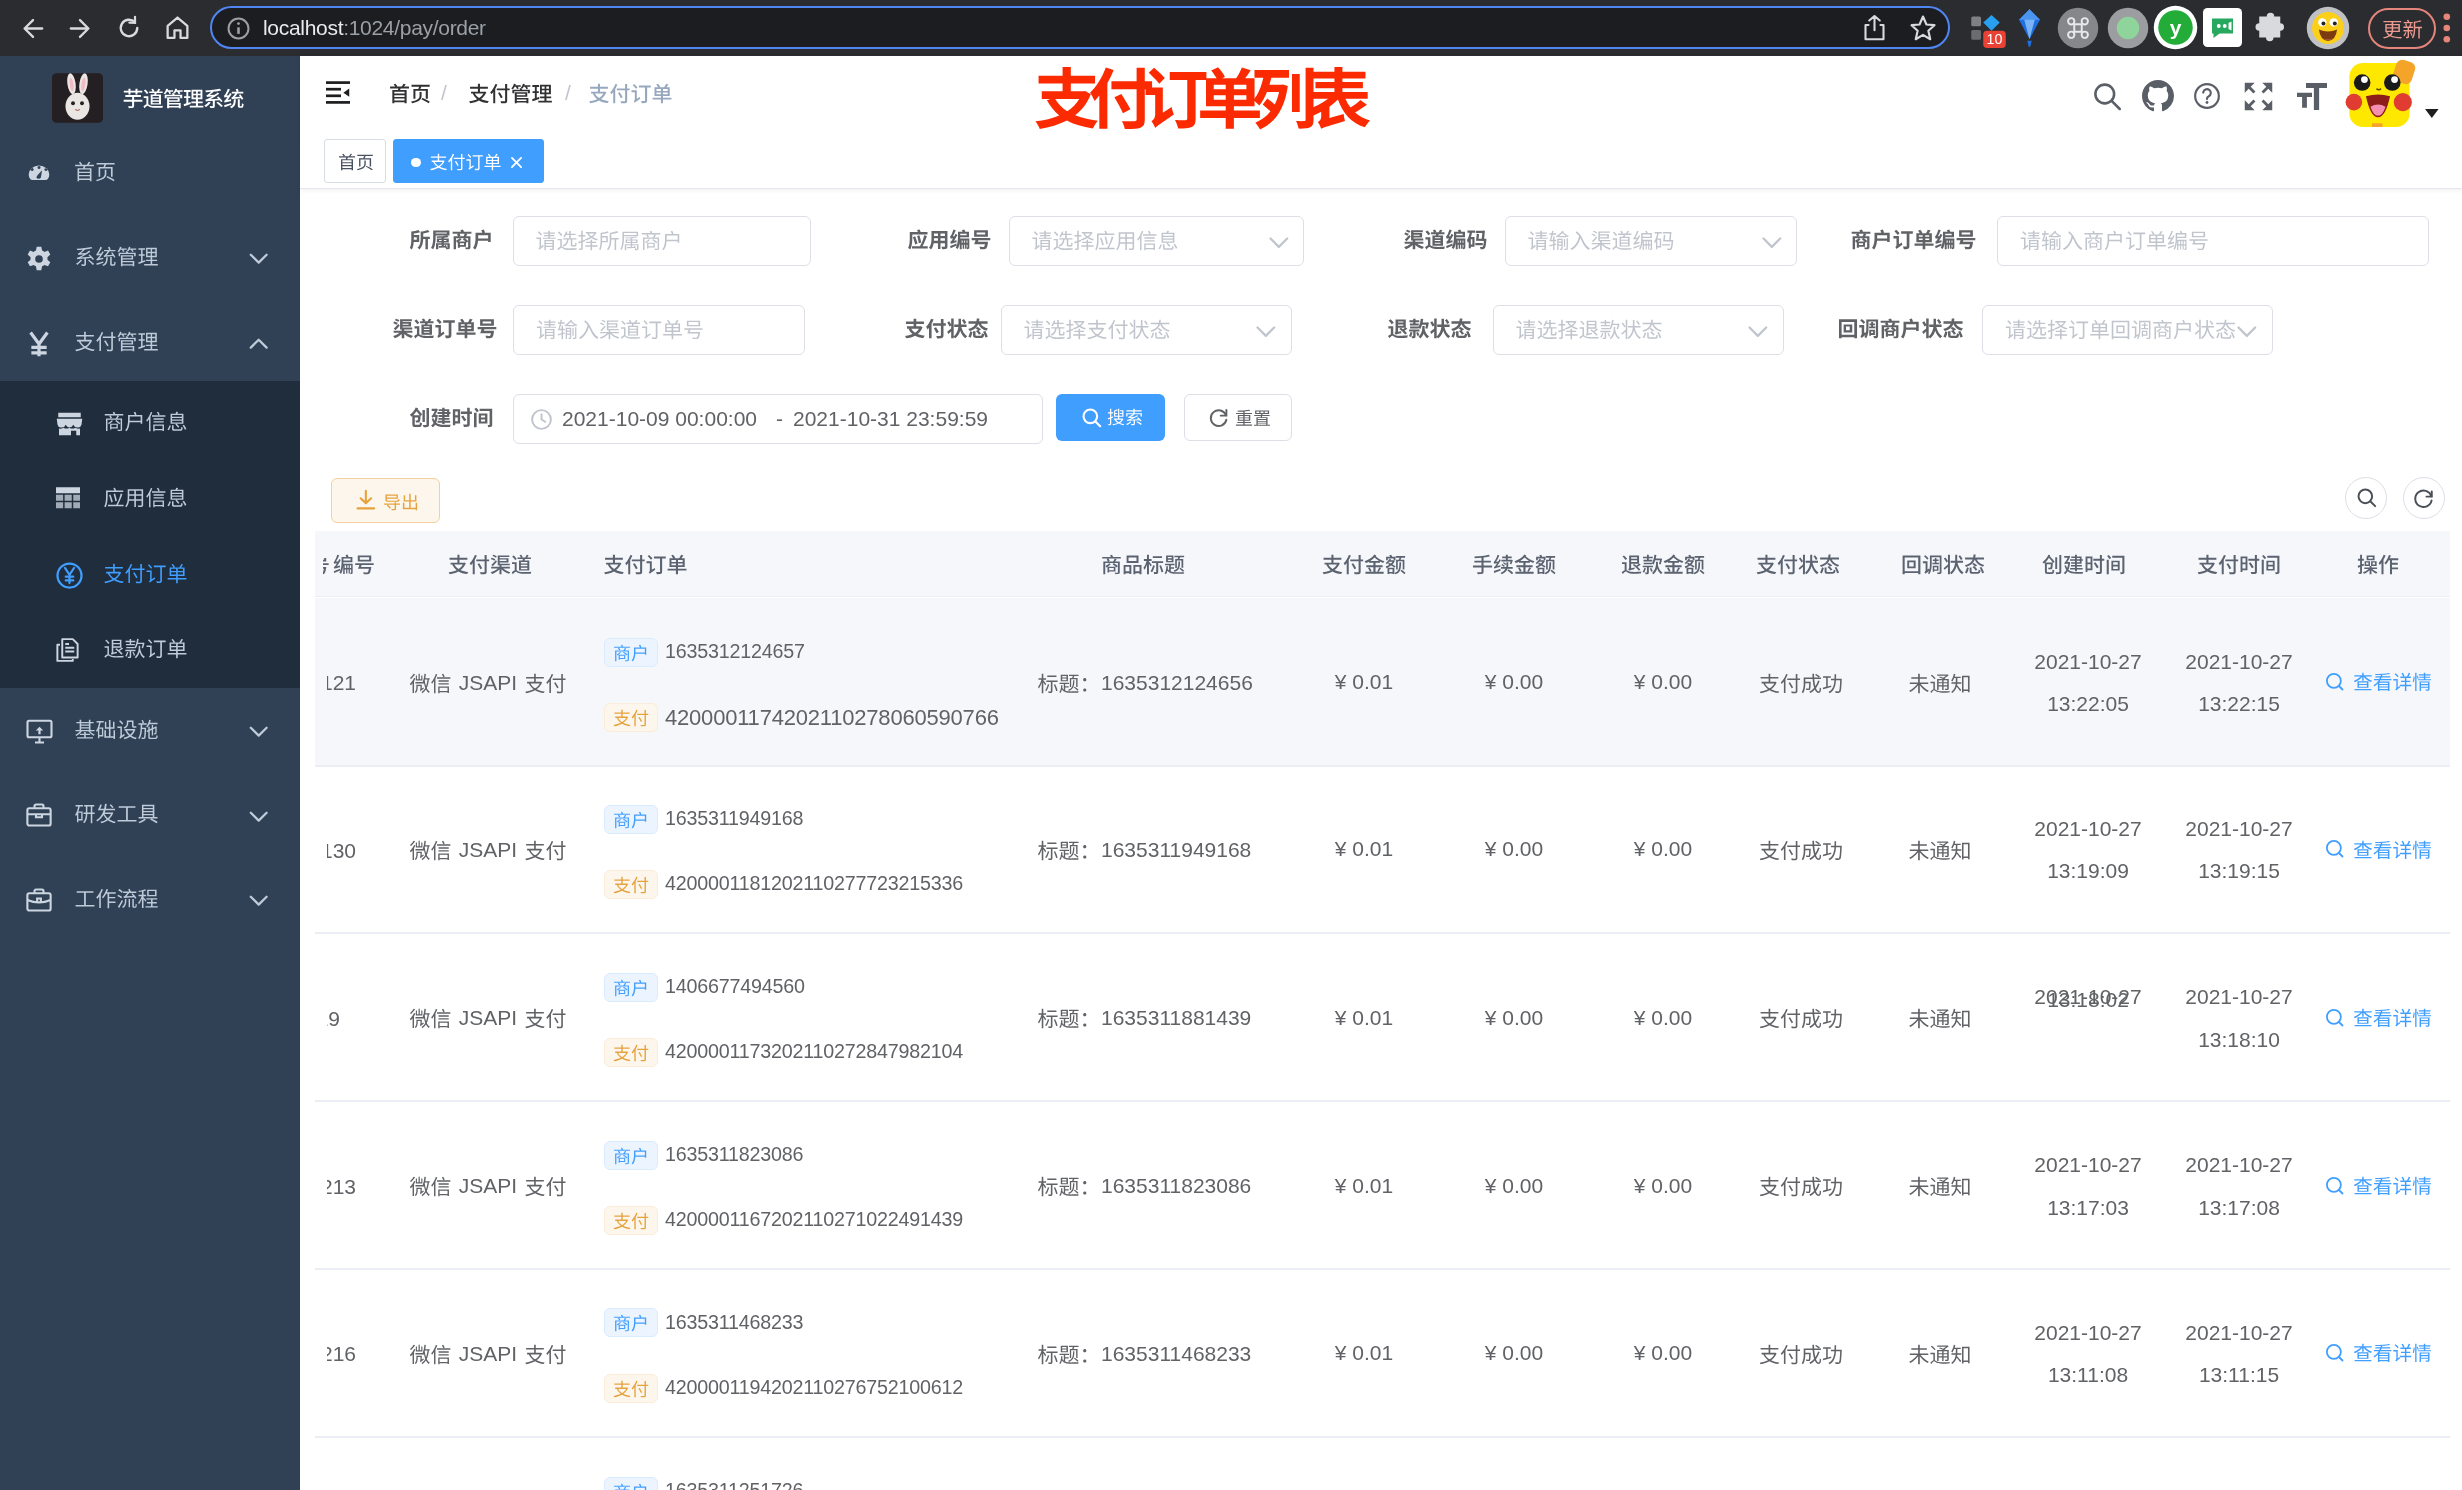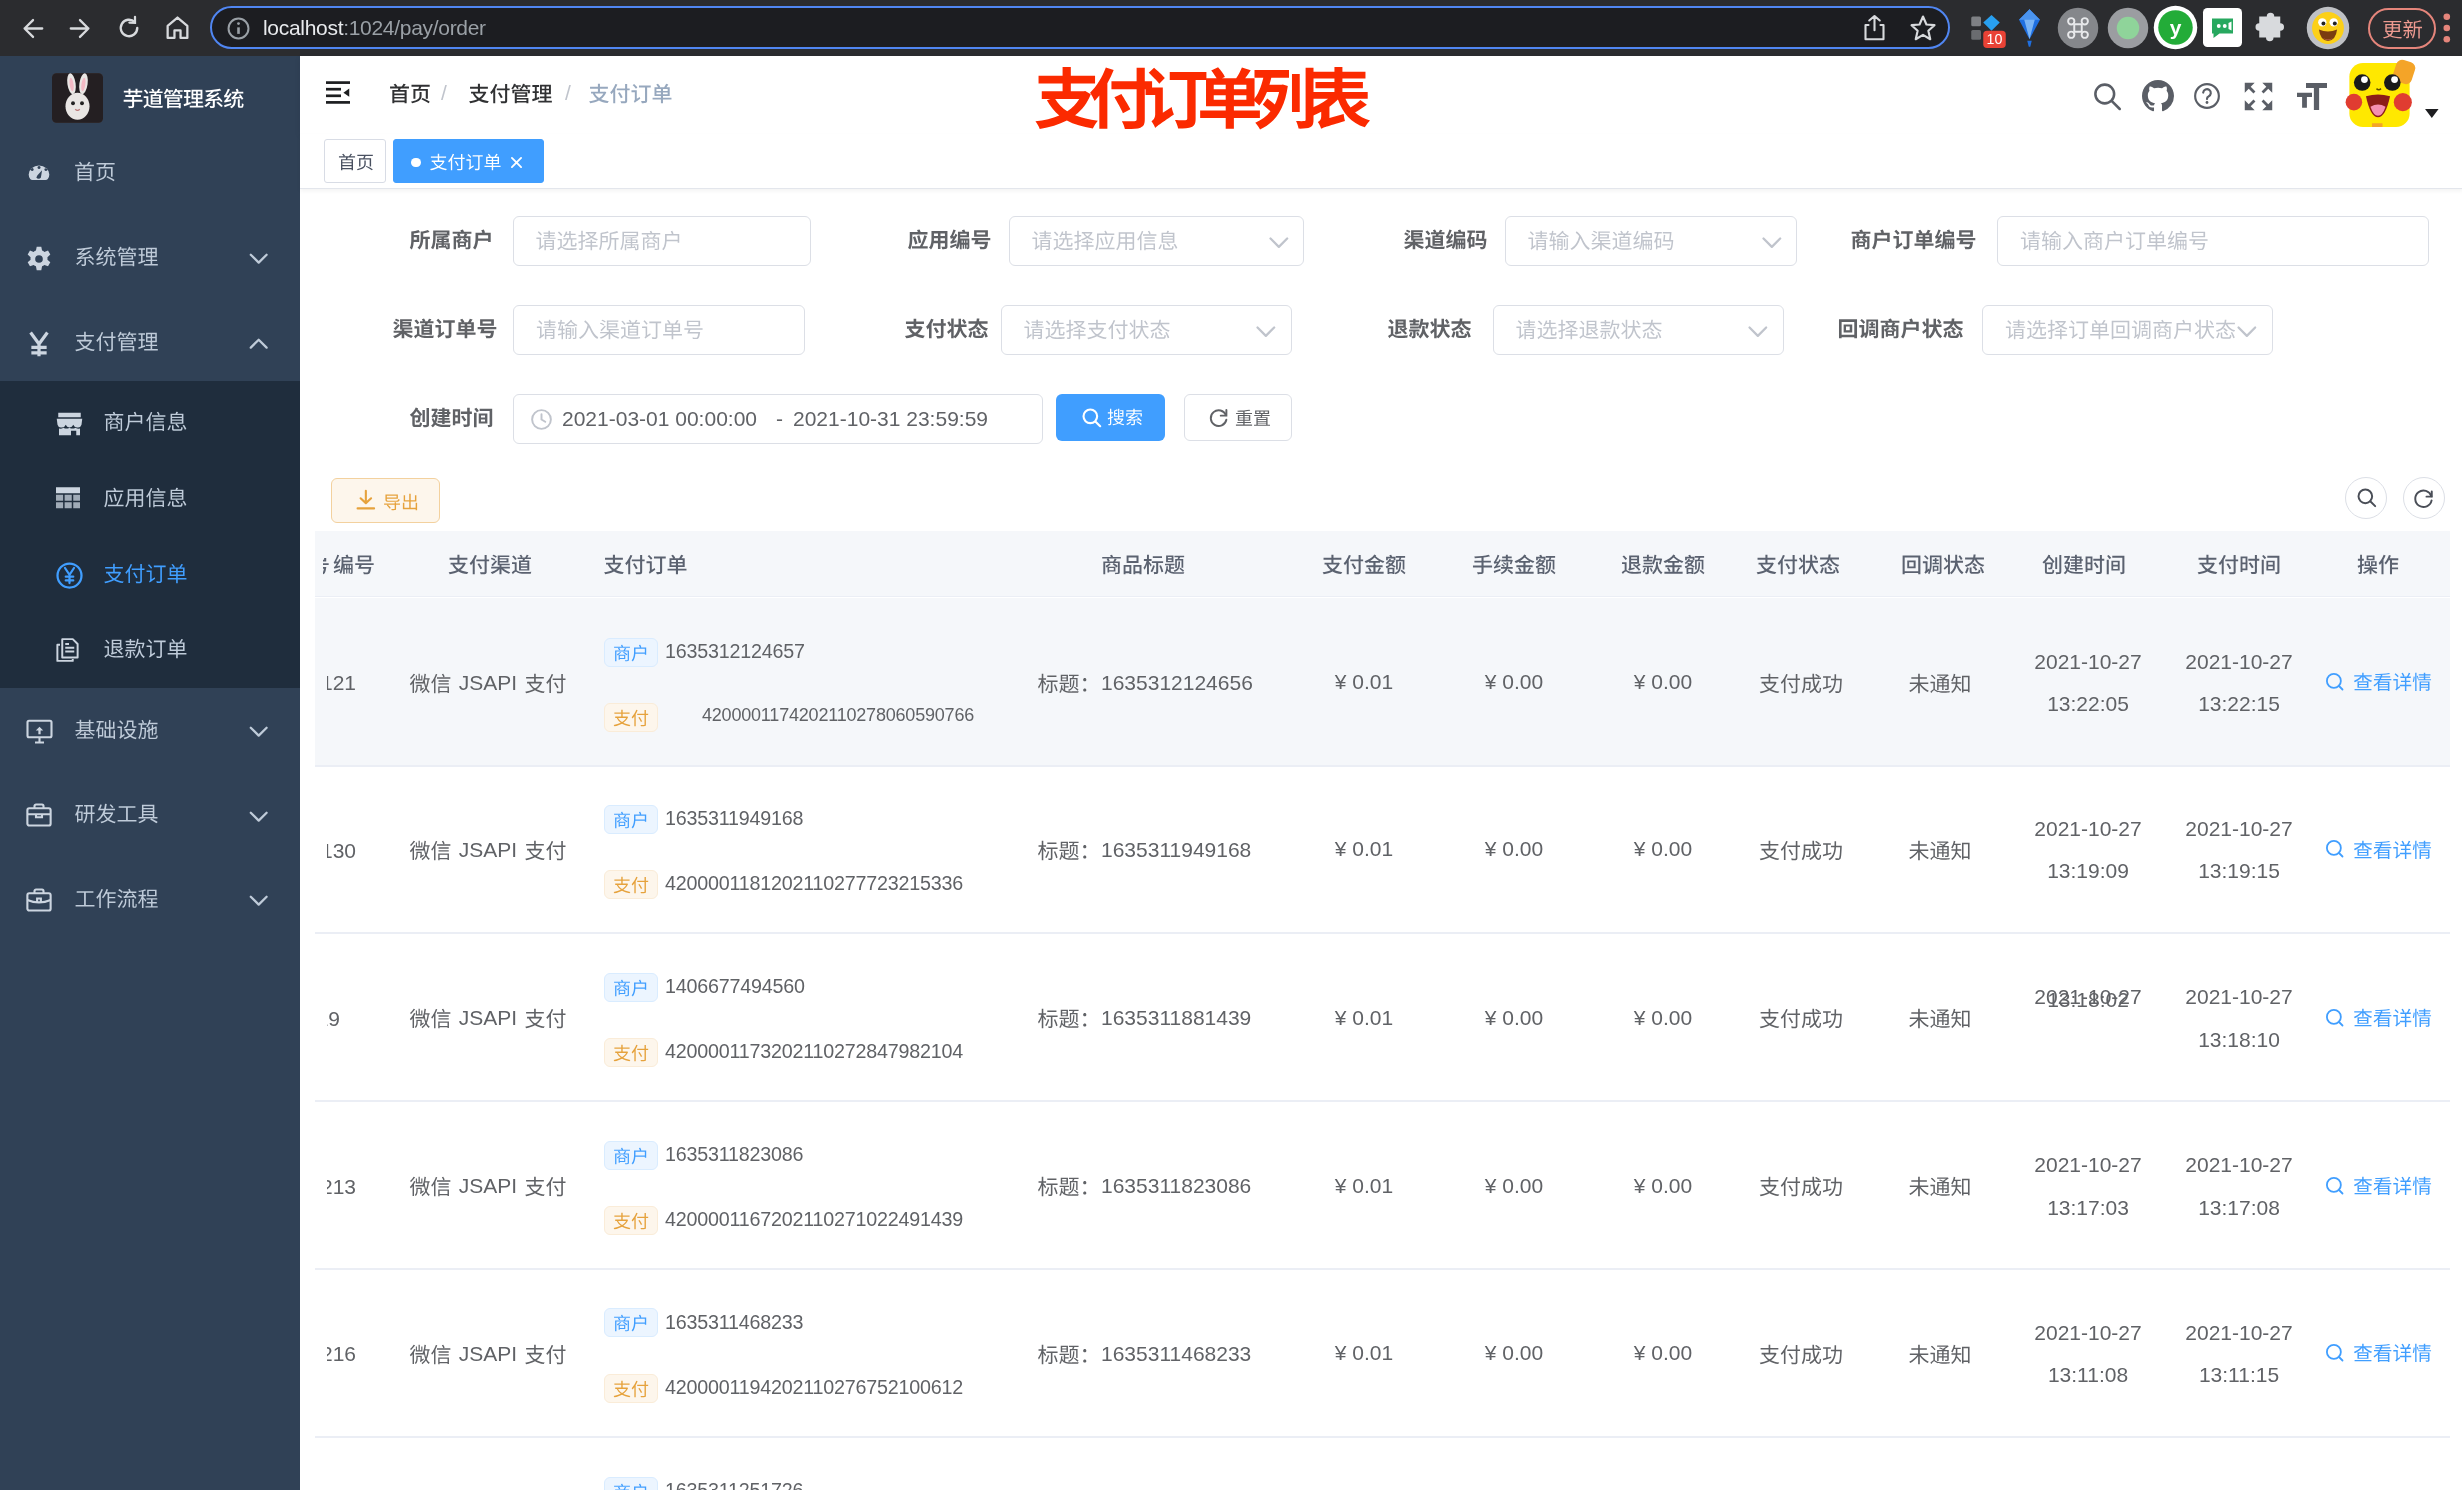--- a/index.html
+++ b/index.html
@@ -632,21 +632,21 @@
       <use href="#gB521B" x="0"></use>
       <use href="#gB5EFA" x="1000"></use>
       <use href="#gB65F6" x="2000"></use>
       <use href="#gB95F4" x="3000"></use>
     </svg></div>
 <div class="abs" style="left:513px;top:394px;width:530px;height:50px;border:1.5px solid #dcdfe6;border-radius:6px;background:#fff">
     <svg class="ic" style="left:17.4px;top:14.4px" width="21" height="21" viewBox="0 0 28 28" fill="none" stroke="#c0c4cc" stroke-width="2.6">
       <circle cx="14" cy="14" r="12.5"></circle>
       <path d="M14 7 V14 L19 17" stroke-linecap="round"></path>
     </svg>
-    <div class="abs" style="left:48px;top:12px;font-size:21px;color:#606266">2021-03-01 00:00:00</div>
+    <div class="abs" style="left:48px;top:12px;font-size:21px;color:#606266">2021-10-09 00:00:00</div>
     <div class="abs" style="left:239px;top:12px;font-size:21px;color:#606266;width:53px;text-align:center">-</div>
     <div class="abs" style="left:279px;top:12px;font-size:21px;color:#606266">2021-10-31 23:59:59</div>
   </div>
 <div class="abs" style="left:1056px;top:394px;width:109px;height:47px;background:#409eff;border-radius:6px">
     <svg class="ic" style="left:26px;top:13.6px" width="19.7" height="19.7" viewBox="0 0 26 26" fill="none" stroke="#fff" stroke-width="2.8">
       <circle cx="11" cy="11" r="9"></circle>
       <path d="M18 18 L24 24" stroke-linecap="round"></path>
     </svg>
     <div style="position:absolute;top:14.4px;left:51px;"><svg class="z" style="width:36px;height:18px;color:#fff;" viewBox="0 0 2000 1000">
         <use href="#gR641C" x="0"></use>
@@ -774,21 +774,21 @@
         <use href="#gR6237" x="1000"></use>
       </svg></div>
   </div>
 <div class="row-line" style="left:665px;top:640px;font-size:19.7px;letter-spacing:-0.2px">1635312124657</div>
 <div class="abs" style="left:604px;top:703px;width:54px;height:29px;background:#fdf6ec;border:1.5px solid #faecd8;border-radius:6px">
     <div style="position:absolute;top:4.5px;left:8.3px;"><svg class="z" style="width:36px;height:18px;color:#e6a23c;" viewBox="0 0 2000 1000">
         <use href="#gR652F" x="0"></use>
         <use href="#gR4ED8" x="1000"></use>
       </svg></div>
   </div>
-<div class="row-line" style="left:702px;top:705px;font-size:18px;letter-spacing:-0.2px">4200001174202110278060590766</div>
+<div class="row-line" style="left:665px;top:705px;font-size:22px;letter-spacing:-0.2px">4200001174202110278060590766</div>
 <div class="row-line" style="left:1037px;top:671px"><svg class="z" style="width:64px;height:21px;" viewBox="0 0 3000 1000">
       <use href="#gR6807" x="0"></use>
       <use href="#gR9898" x="1000"></use>
       <use href="#gRFF1A" x="2000"></use>
     </svg>1635312124656</div>
 <div class="row-line ctr" style="left:1364px;top:670px">¥ 0.01</div>
 <div class="row-line ctr" style="left:1514px;top:670px">¥ 0.00</div>
 <div class="row-line ctr" style="left:1663px;top:670px">¥ 0.00</div>
 <div class="row-line ctr" style="left:1801px;top:671px"><svg class="z" style="width:85px;height:21px;" viewBox="0 0 4000 1000">
       <use href="#gR652F" x="0"></use>

